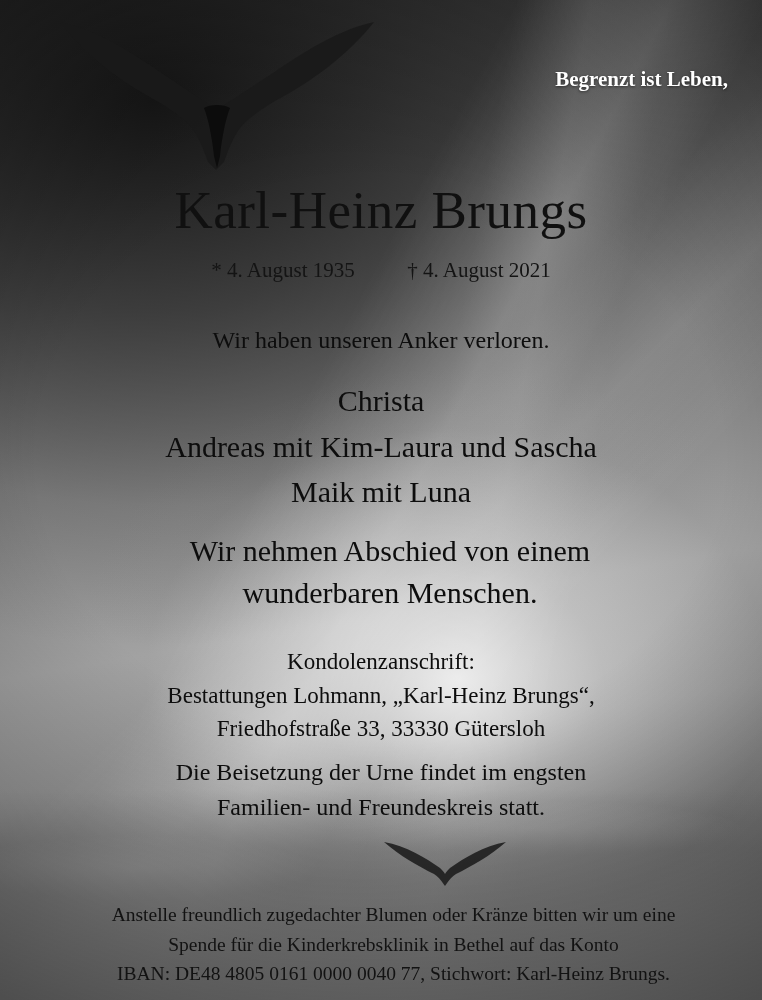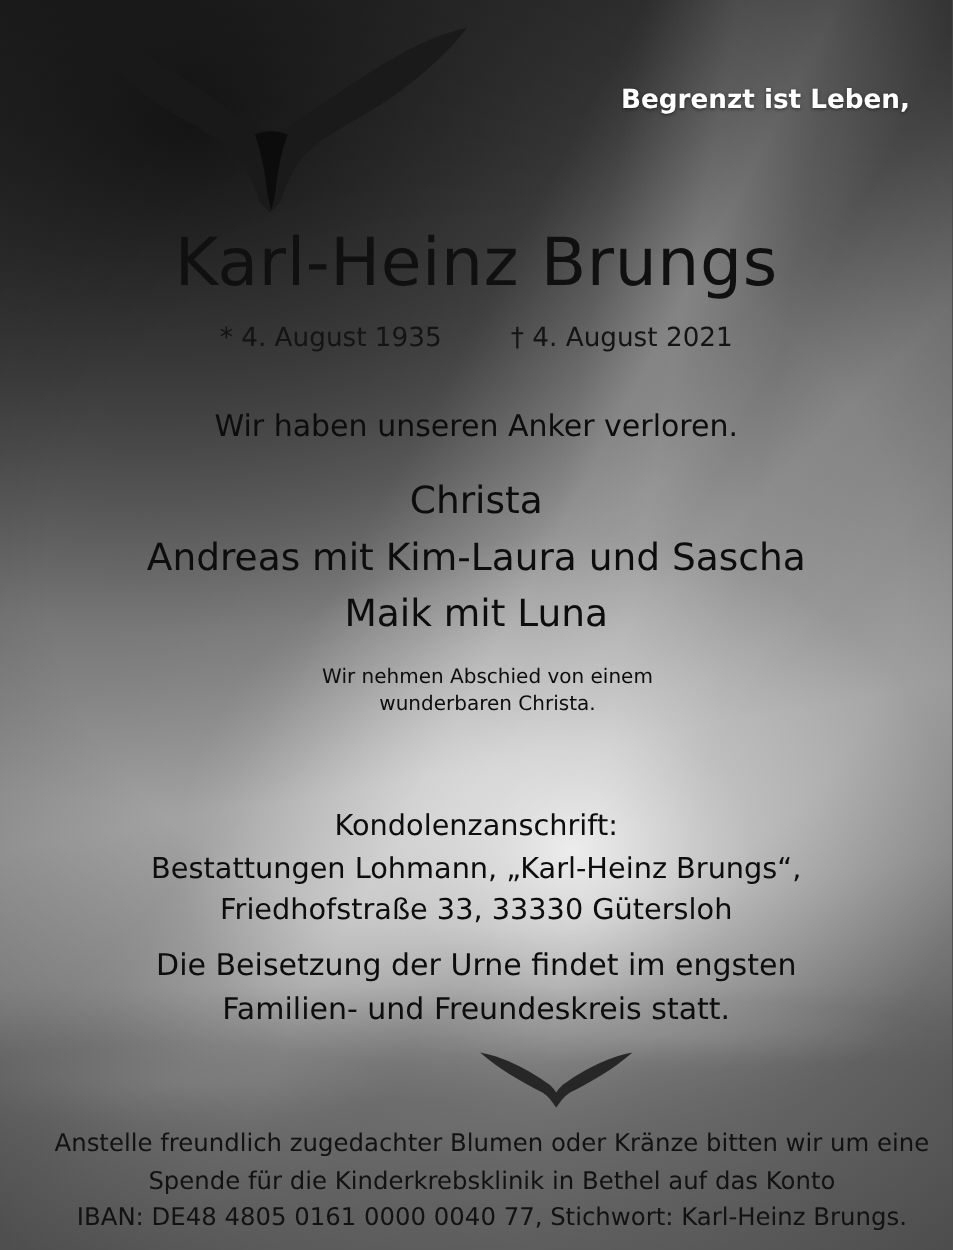--- a/index.html
+++ b/index.html
@@ -9,20 +9,21 @@
   }
   body {
     font-family: "DejaVu Sans", sans-serif;
   }
   .obituary {
     position: relative;
     width: 762px;
     height: 1000px;
     overflow: hidden;
     background: #8d8d8d;
+    font-family: Liberation Serif, serif;
   }
   
   .bg-base {
     position: absolute;
     inset: 0;
     background:
       radial-gradient(ellipse 520px 420px at 60% 68%, rgba(255,255,255,0.78) 0%, rgba(235,235,235,0.40) 28%, rgba(160,160,160,0.05) 60%, rgba(120,120,120,0) 75%),
       radial-gradient(ellipse 900px 700px at 20% 10%, rgba(20,20,20,0.92) 0%, rgba(45,45,45,0.72) 30%, rgba(90,90,90,0.30) 58%, rgba(120,120,120,0) 78%),
       linear-gradient(170deg, #2b2b2b 0%, #4a4a4a 18%, #6d6d6d 34%, #8a8a8a 48%, #a2a2a2 60%, #9a9a9a 72%, #7d7d7d 84%, #6a6a6a 100%);
   }
@@ -117,21 +118,21 @@
     position: absolute;
     left: 0; right: 0;
     top: 378px;
     font-size: 30px;
     line-height: 1.52;
   }
   .farewell {
     position: absolute;
     left: 0; right: 0;
     top: 530px;
-    font-size: 16px;
+    font-size: 30px;
     line-height: 1.40;
     margin-left: 18px;
   }
   .condolence {
     position: absolute;
     left: 0; right: 0;
     top: 645px;
     font-size: 23px;
     line-height: 1.46;
   }
@@ -190,21 +191,21 @@
     <div class="line-anchor">Wir haben unseren Anker verloren.</div>
 
     <div class="family">
       <span class="row">Christa</span>
       <span class="row">Andreas mit Kim-Laura und Sascha</span>
       <span class="row">Maik mit Luna</span>
     </div>
 
     <div class="farewell">
       <span class="row">Wir nehmen Abschied von einem</span>
-      <span class="row">wunderbaren Christa.</span>
+      <span class="row">wunderbaren Menschen.</span>
     </div>
 
     <div class="condolence">
       <span class="row">Kondolenzanschrift:</span>
       <span class="row">Bestattungen Lohmann, „Karl-Heinz Brungs“,</span>
       <span class="row">Friedhofstraße 33, 33330 Gütersloh</span>
     </div>
 
     <div class="burial">
       <span class="row">Die Beisetzung der Urne findet im engsten</span>

